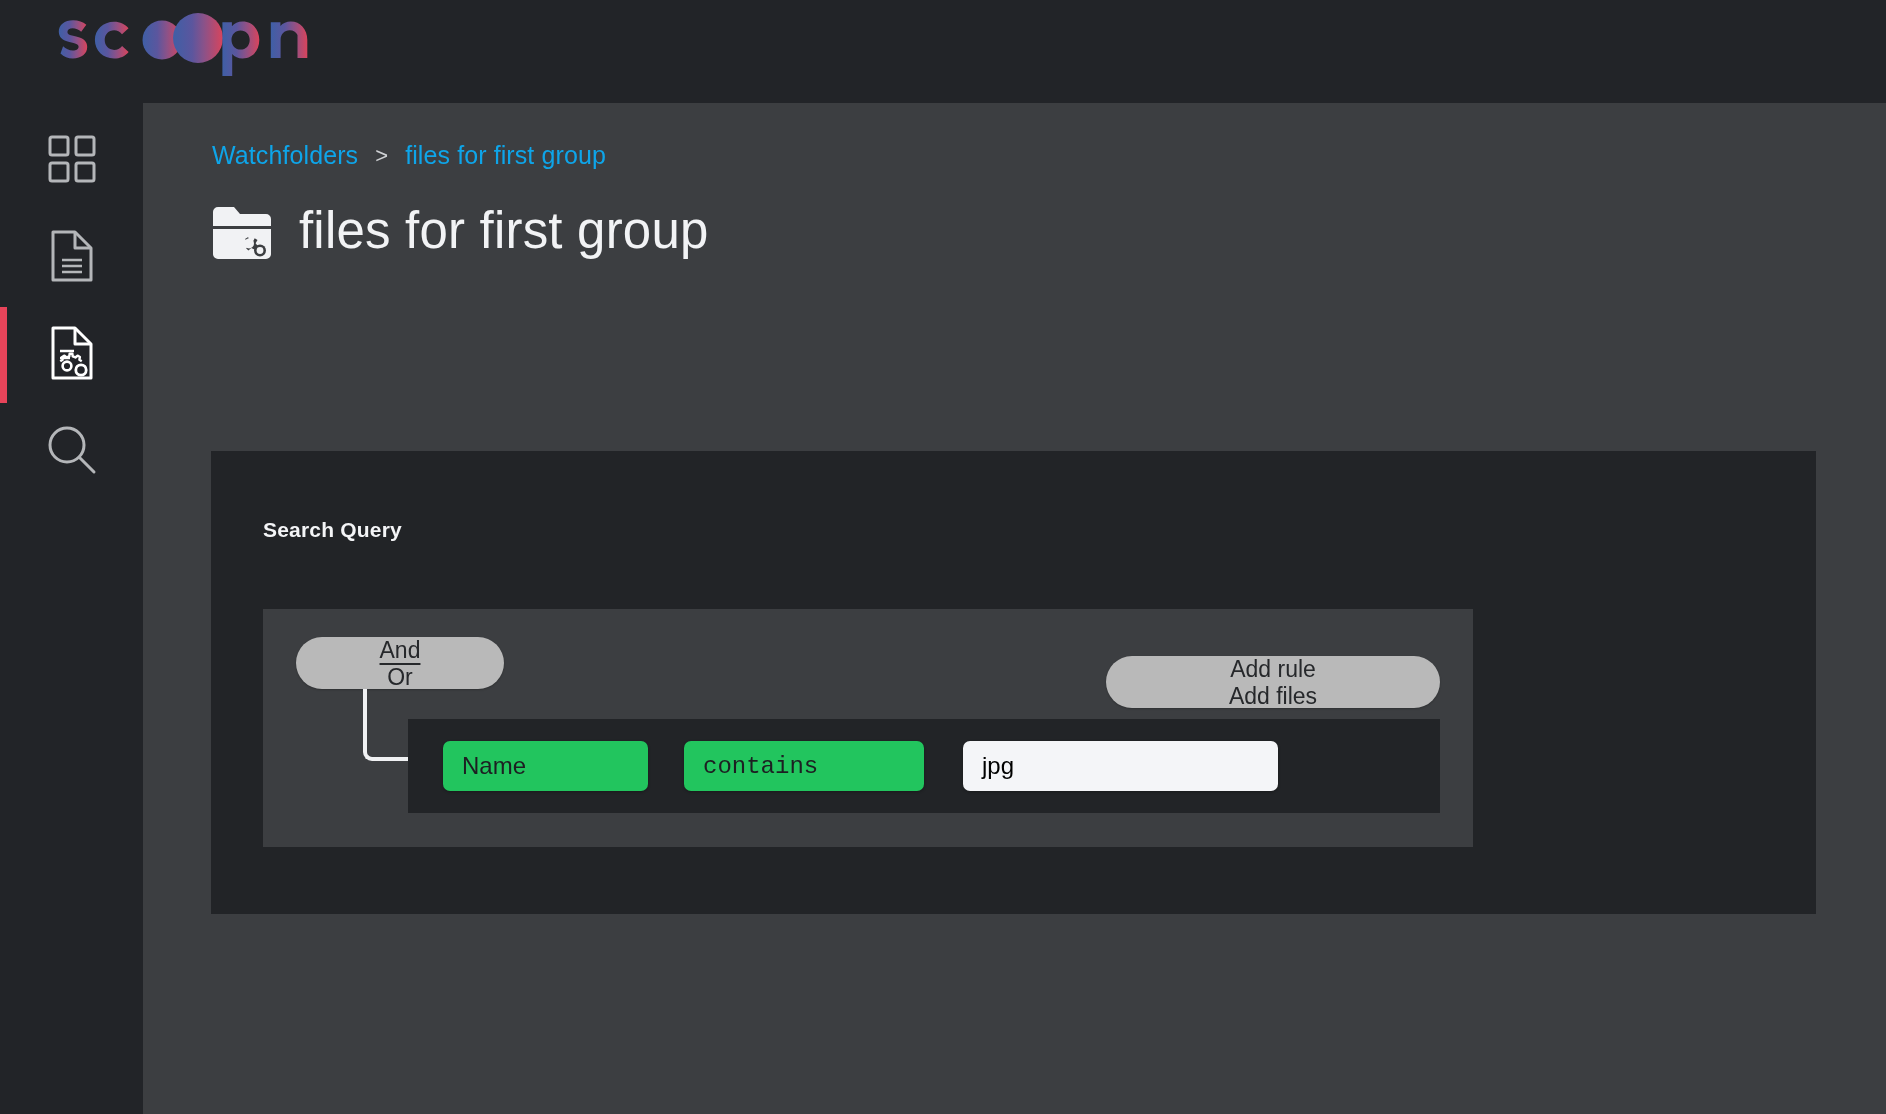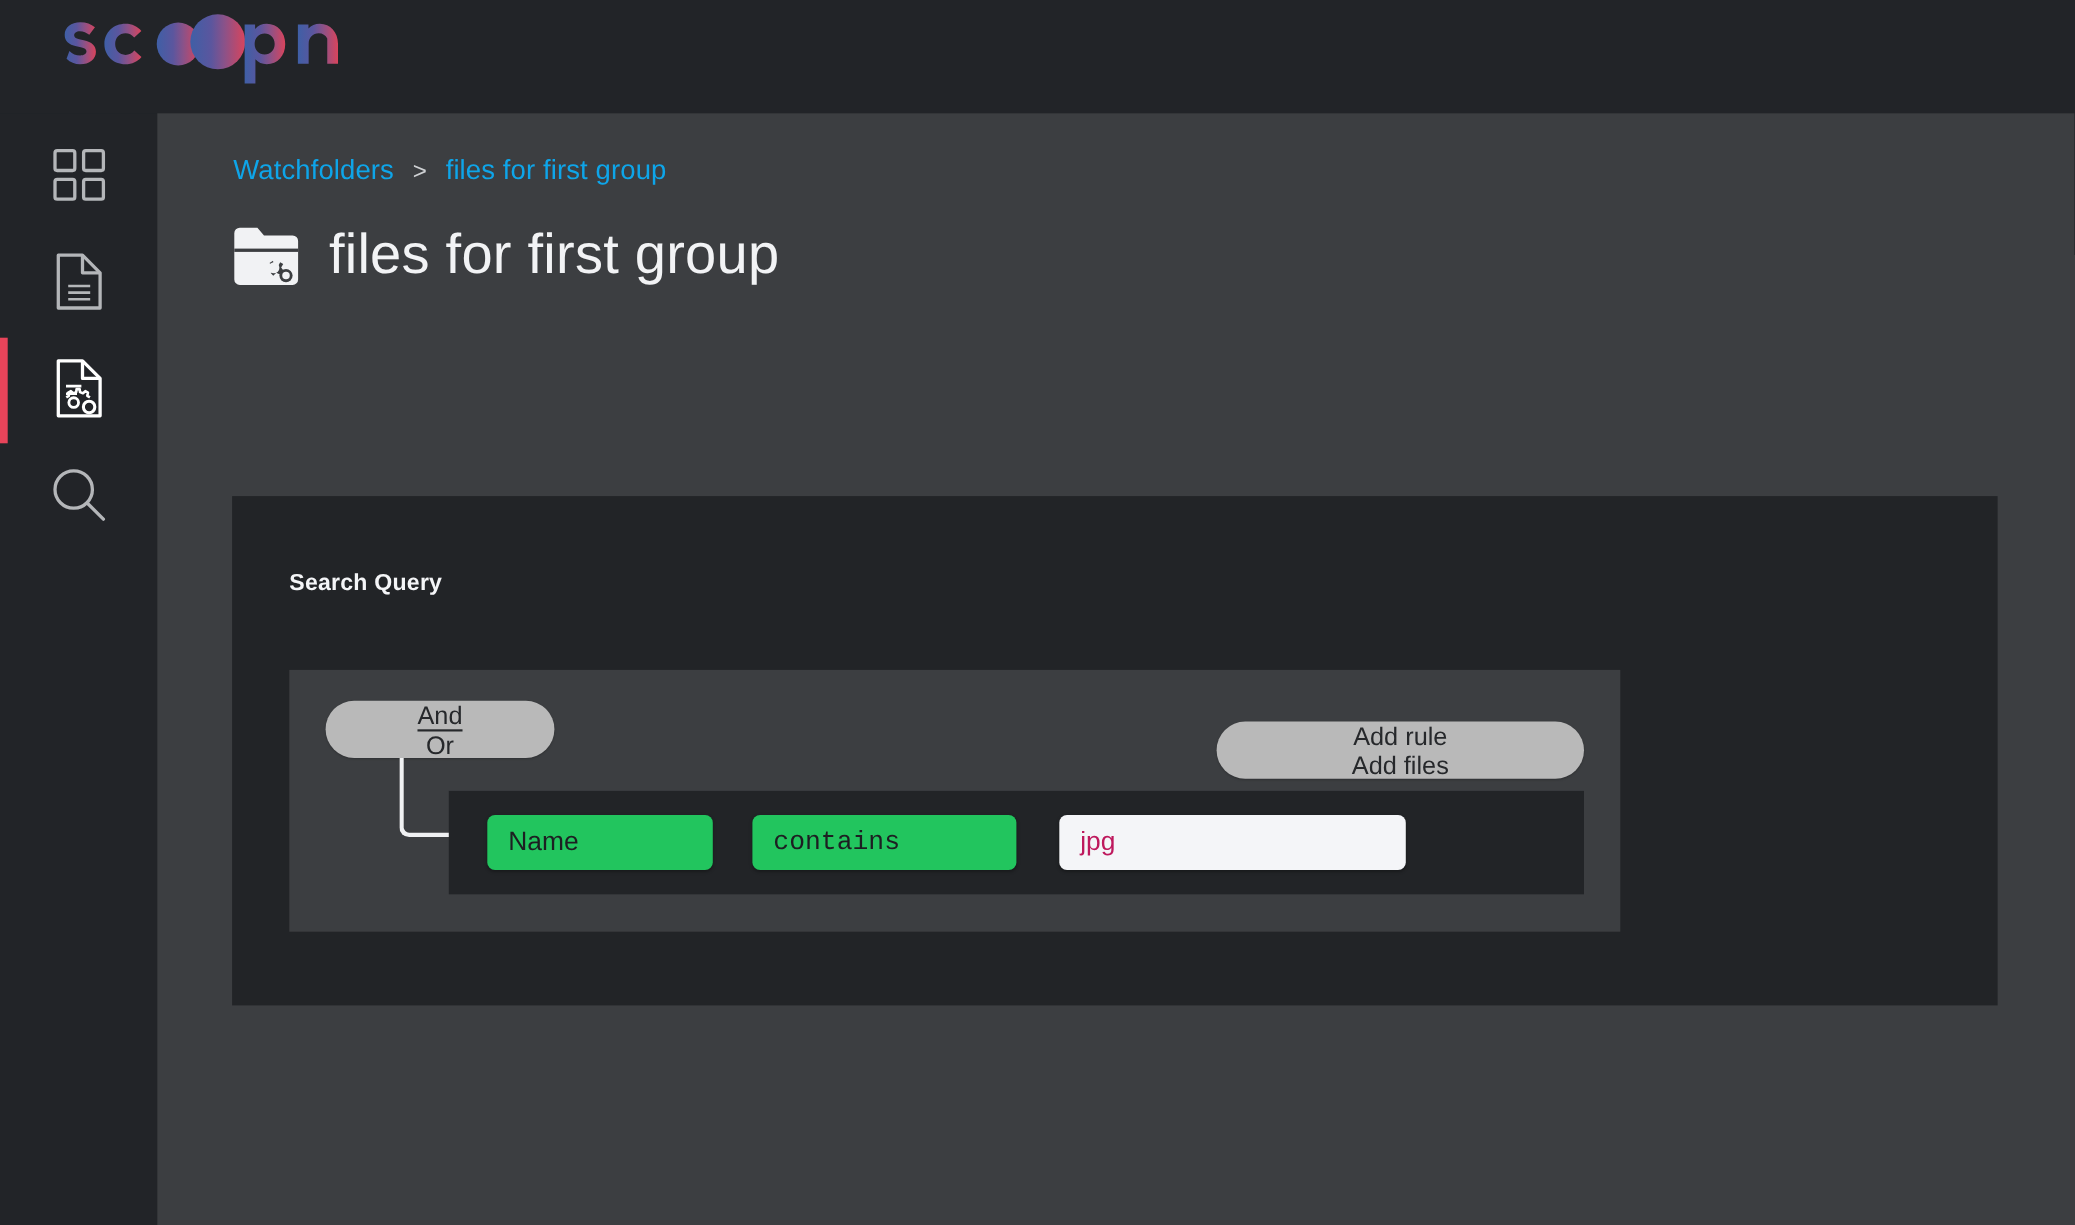--- a/index.html
+++ b/index.html
@@ -130,21 +130,21 @@
   }
   .field {
     position: absolute; height: 50px;
     border-radius: 7px;
     display: flex; align-items: center;
     padding-left: 19px;
     font-size: 24px;
     box-shadow: 0 1px 3px rgba(0,0,0,.3);
   }
   .field.select { background: #22c55e; color: #1d1f22; }
-  .field.text   { background: #f4f5f8; color: #be185d; }
+  .field.text   { background: #f4f5f8; color: #000000; }
 
   .field-name  { left: 35px;  top: 22px; width: 205px; }
   .field-op    { left: 276px; top: 22px; width: 240px; font-family: Liberation Mono, monospace; }
   .field-value { left: 555px; top: 22px; width: 315px; }
 </style>
 </head>
 <body>
 
 <div id="app">
 

